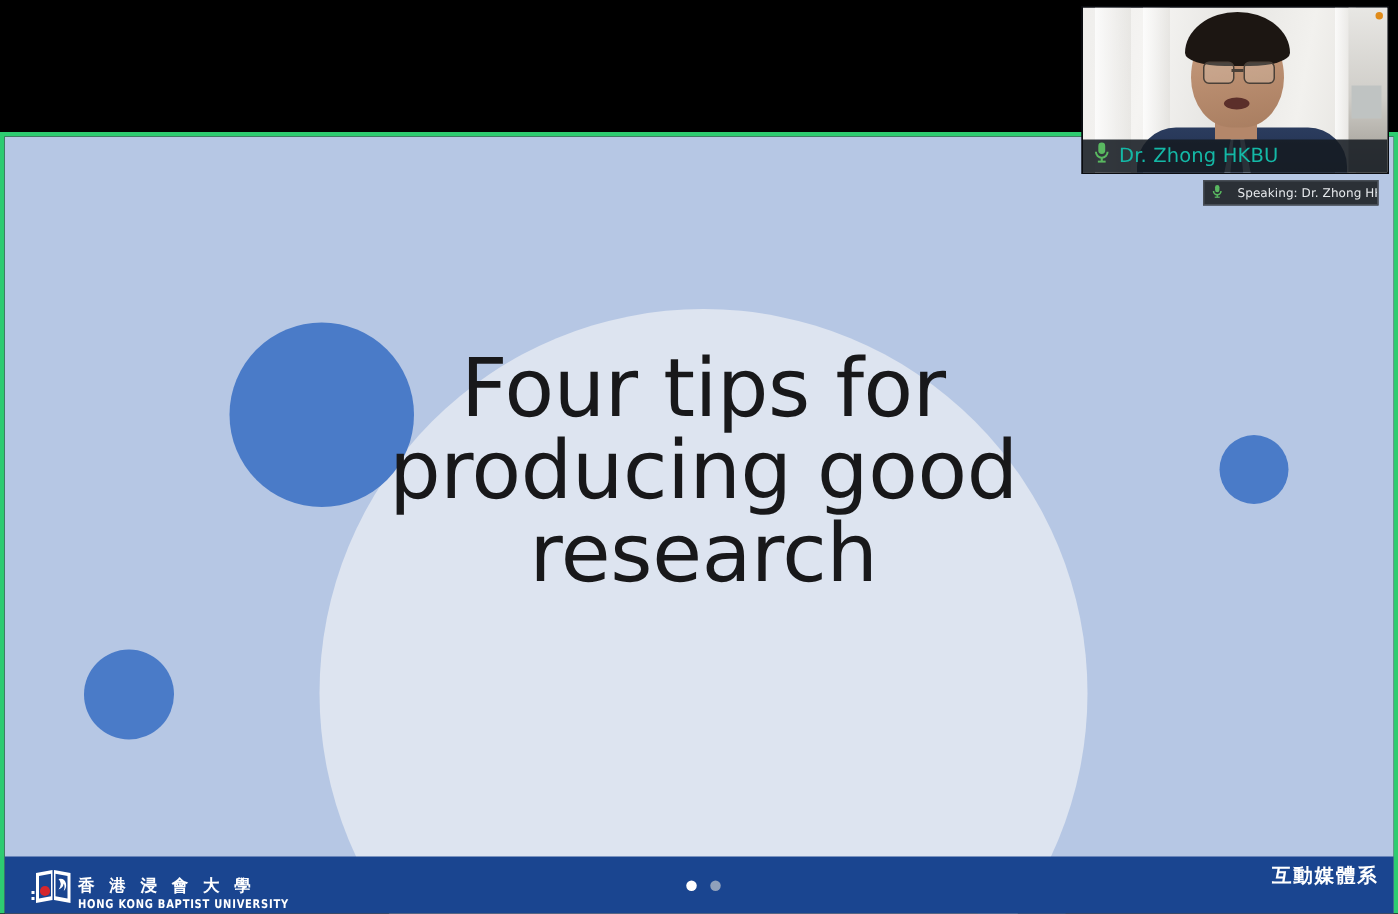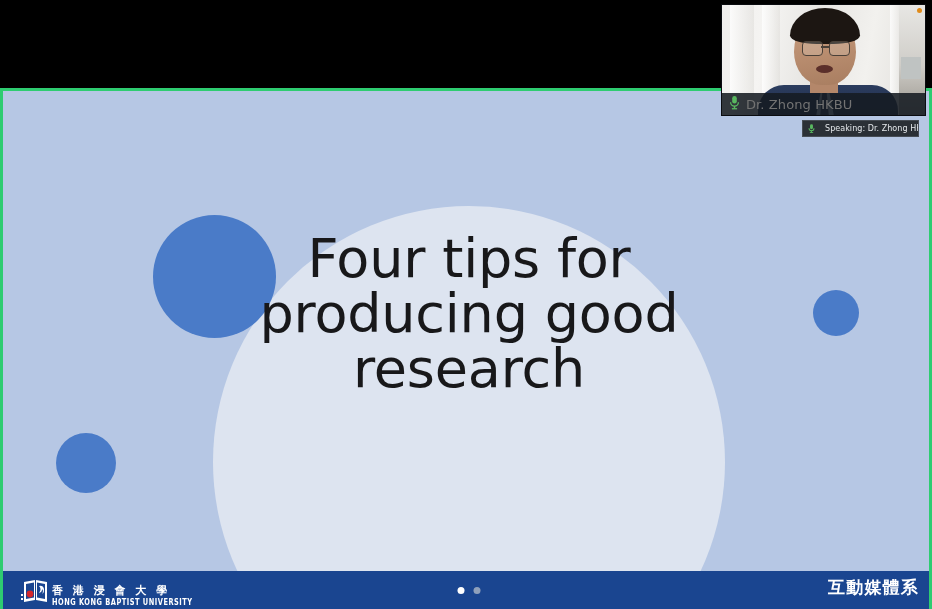--- a/index.html
+++ b/index.html
@@ -109,21 +109,21 @@
     transform-origin: left center;
   }
   #dim-logo {
     position: absolute;
     right: 16px;
     top: 6px;
     text-align: left;
   }
   .dim-text-zh {
     color: #ffffff;
-    font-size: 17px;
+    font-size: 13px;
     letter-spacing: 1.2px;
     font-weight: 700;
     line-height: 1.2;
     font-family: "DejaVu Sans", sans-serif;
   }
   .dim-text-en {
     color: #ffffff;
     font-size: 11.5px;
     letter-spacing: 0.2px;
     font-weight: 400;
@@ -268,21 +268,21 @@
     width: 100%;
     height: 22px;
     background: rgba(22,27,34,0.88);
     display: flex;
     align-items: center;
     gap: 6px;
     padding-left: 7px;
     box-sizing: border-box;
   }
   #video-name-label {
-    color: #737373;
+    color: #14b8a6;
     font-size: 13px;
     font-family: "DejaVu Sans", sans-serif;
     letter-spacing: 0.1px;
     white-space: nowrap;
   }
   .mic-glyph {
     display: block;
   }
   #orange-dot {
     position: absolute;

